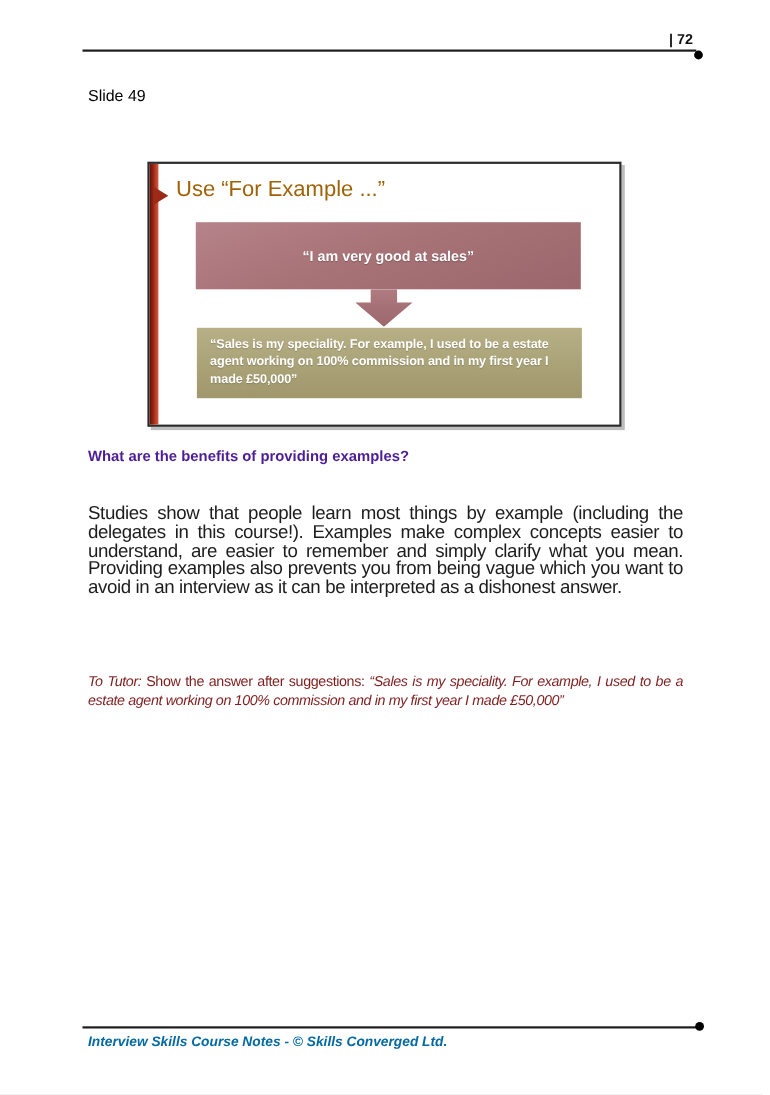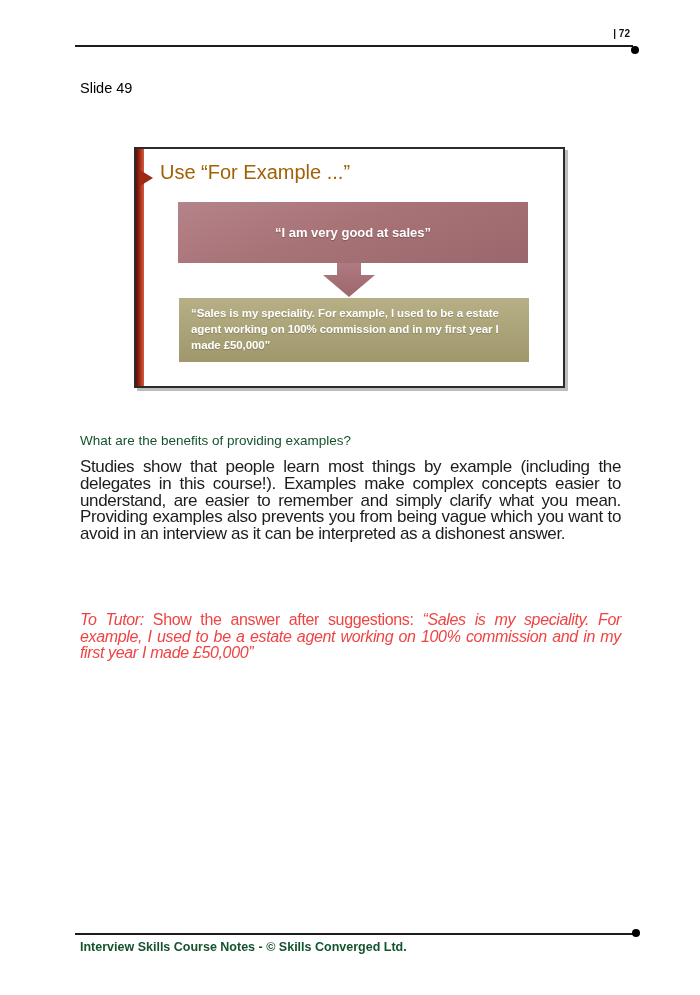--- a/index.html
+++ b/index.html
@@ -5,21 +5,21 @@
   html,body { margin:0; padding:0; background:#e8e8e8; }
   .page {
     position:relative; width:700px; height:995px; margin:0 auto;
     background:#ffffff; overflow:hidden;
     font-family:"Liberation Sans", sans-serif; color:#1a1a1a;
   }
 
   
   .header-rule { position:absolute; left:75px; top:45px; width:558px; height:2px; background:#1c1c1c; }
   .page-number { position:absolute; top:28px; left:540px; width:90px; text-align:right;
-                 font-size:10px; font-weight:bold; color:#111; }
+                 font-size:13px; font-weight:bold; color:#111; }
   .header-dot { position:absolute; left:631px; top:46px; width:8px; height:8px; border-radius:50%; background:#000; }
 
   
   .slide-label { position:absolute; left:80px; top:80px; font-size:14.5px; font-weight:normal; color:#000; }
 
   
   .slide { position:absolute; left:134px; top:147px; width:427px; height:237px;
            border:2px solid #2b2b2b; background:#fff; box-shadow:3px 3px 0 #bdbdbd; }
   .accent-bar { position:absolute; left:0; top:0; width:8px; height:100%;
                 background:linear-gradient(to right,#5f1208 0%,#8f2012 35%,#c04429 75%,#cf5a41 100%); }
@@ -30,34 +30,34 @@
                background:linear-gradient(160deg,#b5838a 0%,#a87377 45%,#9c676c 100%);
                color:#fff; display:flex; align-items:center; justify-content:center;
                font-size:13px; font-weight:bold; text-shadow:0 1px 1px rgba(0,0,0,0.25); }
   .down-arrow { position:absolute; left:187px; top:114px; width:52px; height:34px; }
   .answer-box { position:absolute; left:43px; top:149px; width:350px; height:64px; box-sizing:border-box;
                 padding:7px 12px; background:linear-gradient(#b7af85 0%,#a0986c 100%);
                 color:#fff; font-size:11.5px; font-weight:bold; line-height:16px; letter-spacing:-0.1px;
                 text-shadow:0 1px 1px rgba(0,0,0,0.2); }
 
   
-  .h-benefits { position:absolute; left:80px; top:433px; width:541px; font-size:13.5px; font-weight:normal; color:#14532d; }
+  .h-benefits { position:absolute; left:80px; top:407px; width:541px; font-size:13.5px; font-weight:bold; color:#4c1d95; }
   .p-benefits { position:absolute; left:80px; top:459px; width:541px; font-size:17px;
                 line-height:16.8px; text-align:justify; letter-spacing:-0.35px; color:#1c1c1c; }
   .p-consider { position:absolute; left:80px; top:563px; width:541px; font-size:13px; letter-spacing:-0.2px; }
   .italic { font-style:italic; }
   .h-improve { position:absolute; left:80px; top:586px; width:541px; font-size:13.5px; font-weight:bold;
                white-space:pre-wrap; color:#111; }
-  .p-tutor { position:absolute; left:80px; top:612px; width:541px; font-size:16px;
-             line-height:16.5px; text-align:justify; letter-spacing:-0.35px; color:#ef4444; }
+  .p-tutor { position:absolute; left:80px; top:612px; width:541px; font-size:13px;
+             line-height:16.5px; text-align:justify; letter-spacing:-0.35px; color:#7f1d1d; }
 
   
   .footer-rule { position:absolute; left:75px; top:933px; width:561px; height:2px; background:#1c1c1c; }
   .footer-dot { position:absolute; left:632px; top:929px; width:8px; height:8px; border-radius:50%; background:#000; }
-  .footer-text { position:absolute; left:80px; top:940px; font-size:12.5px; font-weight:bold; color:#14532d; }
+  .footer-text { position:absolute; left:80px; top:940px; font-size:12.5px; font-weight:bold; font-style:italic; color:#0369a1; }
 </style>
 </head>
 <body>
 
 <div class="page">
 
   <div class="page-number">| 72</div>
   <div class="header-rule"></div>
   <div class="header-dot"></div>
 

